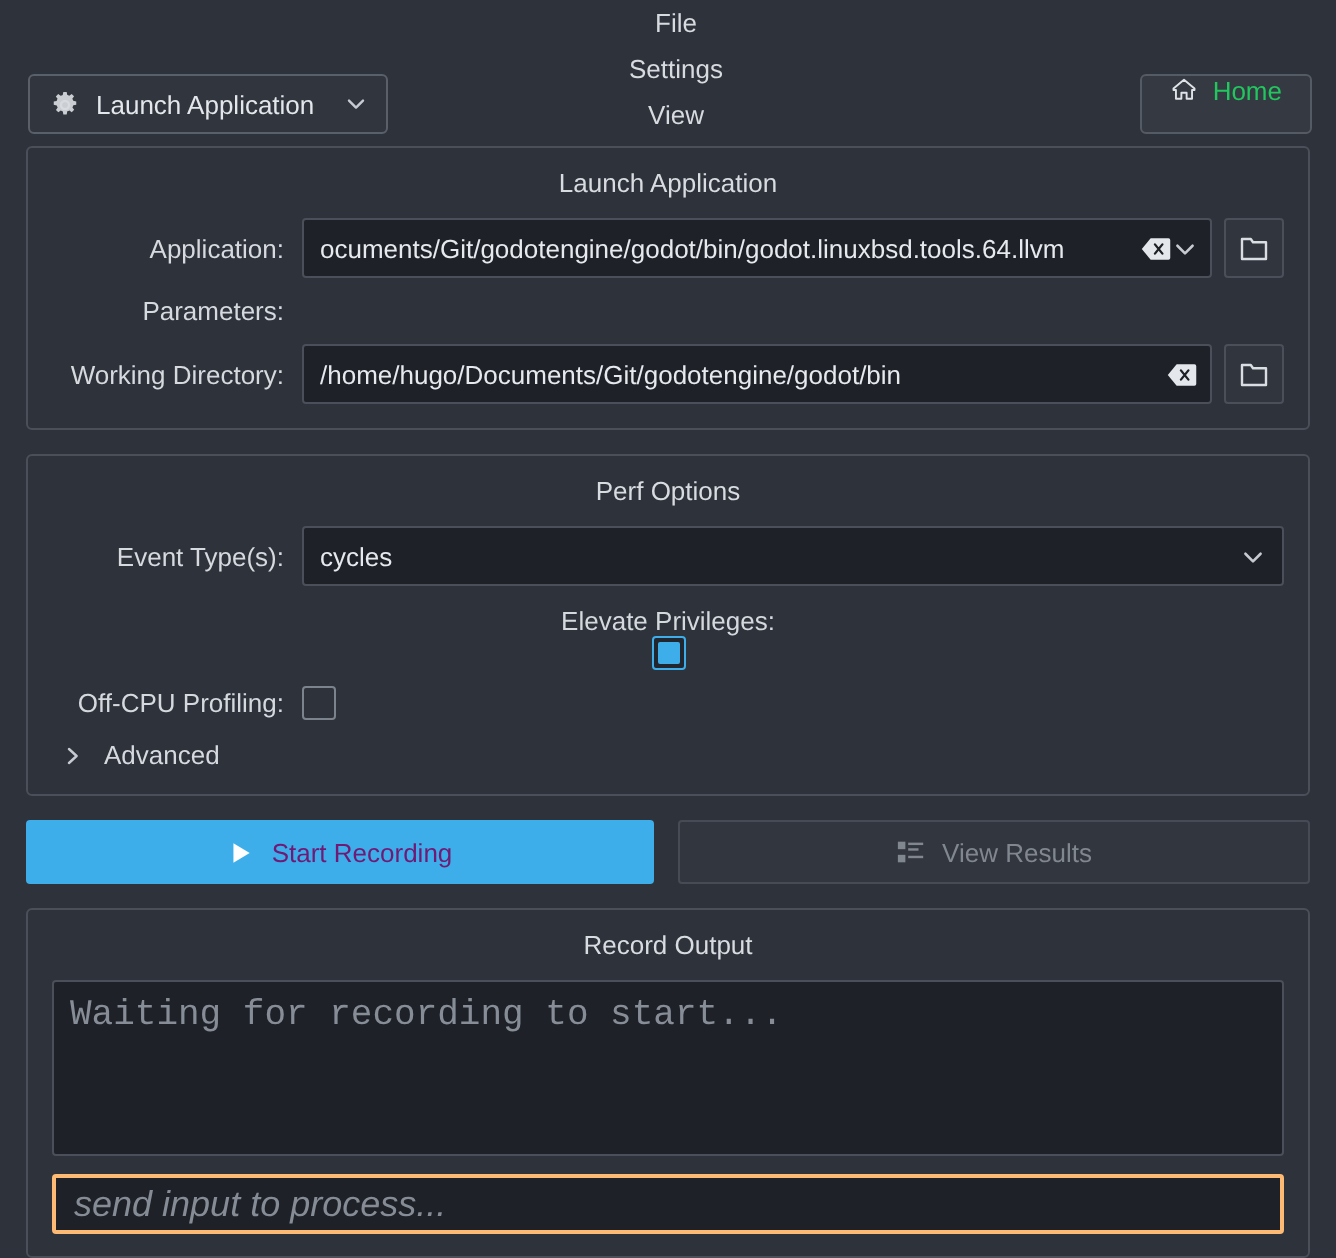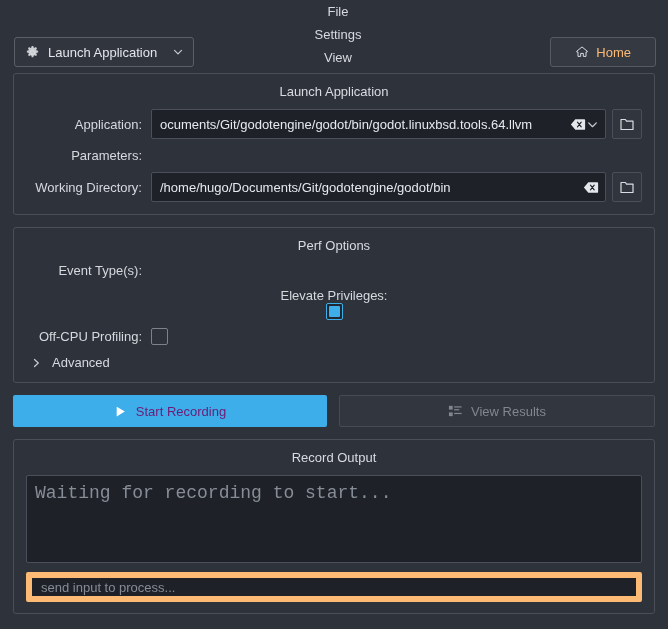--- a/index.html
+++ b/index.html
@@ -51,28 +51,27 @@
     border: 1px solid #5a6069;
     border-radius: 3px;
     background: #31353e;
     color: #e3e6ea;
     font-size: 13px;
     cursor: pointer;
   }
   .combo-mode .label { flex: 1; }
   .home-btn {
     display: flex;
-    align-items: center;
     gap: 7px;
     height: 30px;
-    padding: 0 24px;
+    padding: 0 14px;
     border: 1px solid #555b64;
     border-radius: 3px;
     background: #343942;
-    color: #fdba74;
+    color: #22c55e;
     font-size: 13px;
     cursor: pointer;
   }
 
   
   .group {
     position: relative;
     margin: 0 13px 12px 13px;
     border: 1px solid #4a4f59;
     border-radius: 3px;
@@ -246,28 +245,29 @@
     padding: 7px 8px;
     font-family: "Liberation Mono", monospace;
     font-size: 18px;
     color: #878d96;
     overflow: hidden;
   }
   .input-line {
     margin-top: 9px;
     height: 30px;
     background: #1e2127;
-    border: 6px solid #fdba74;
+    border: 2px solid #fdba74;
     border-radius: 2px;
     display: flex;
     align-items: center;
     padding: 0 9px;
-    font-size: 13px;
+    font-size: 18px;
     color: #868c95;
     cursor: text;
+    font-style: italic;
   }
   svg { display: block; }
 </style>
 </head>
 <body>
 
 <div class="menubar">
   <div class="menu-item">File</div>
   <div class="menu-item">Settings</div>
   <div class="menu-item">View</div>
@@ -356,20 +356,30 @@
       </div>
     </div>
   </div>
 </div>
 
 <div class="group">
   <div class="group-title">Perf Options</div>
 
   <div class="frow">
     <div class="flabel">Event Type(s):</div>
+    <div class="field-wrap">
+      <div class="combo-field">
+        <span class="cf-text">cycles</span>
+        <span>
+          <svg width="13" height="13" viewBox="0 0 12 12">
+            <path d="M2.5 4.5 6 8l3.5-3.5" fill="none" stroke="#c7cbd1" stroke-width="1.2" stroke-linecap="round" stroke-linejoin="round"></path>
+          </svg>
+        </span>
+      </div>
+    </div>
   </div>
 
   <div class="crow" style="margin-top:10px;flex-direction:column;">
     <div class="flabel">Elevate Privileges:</div>
     <div class="checkbox checked"></div>
   </div>
 
   <div class="crow">
     <div class="flabel">Off-CPU Profiling:</div>
     <div class="checkbox"></div>

